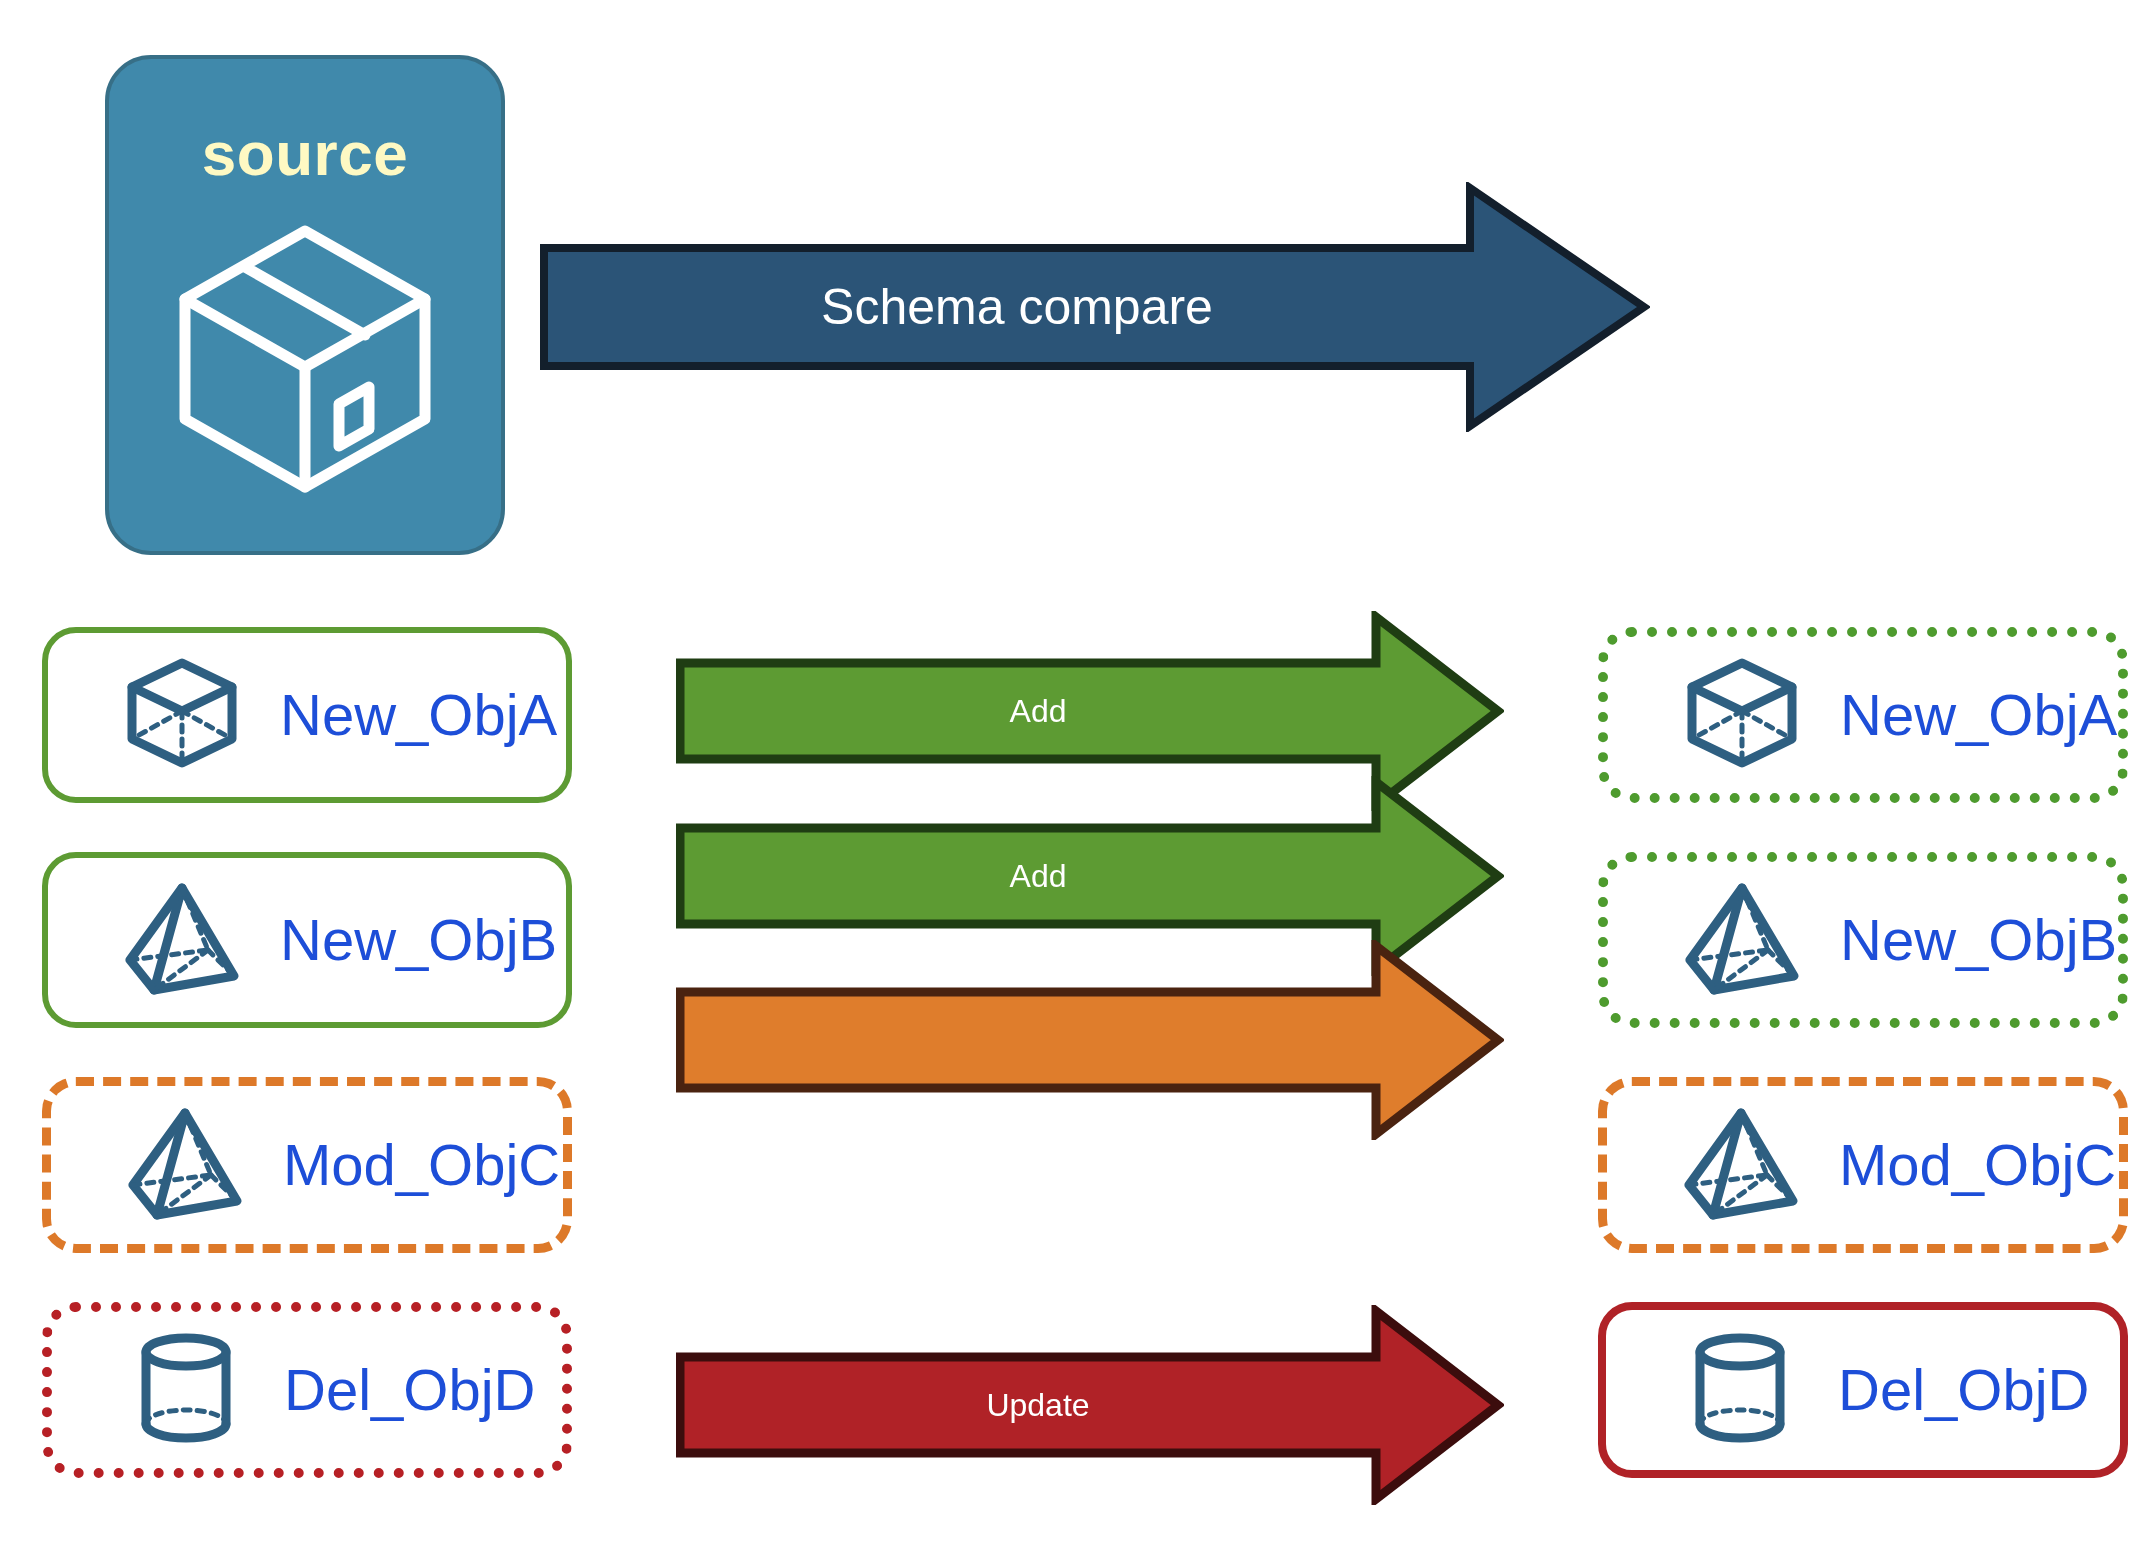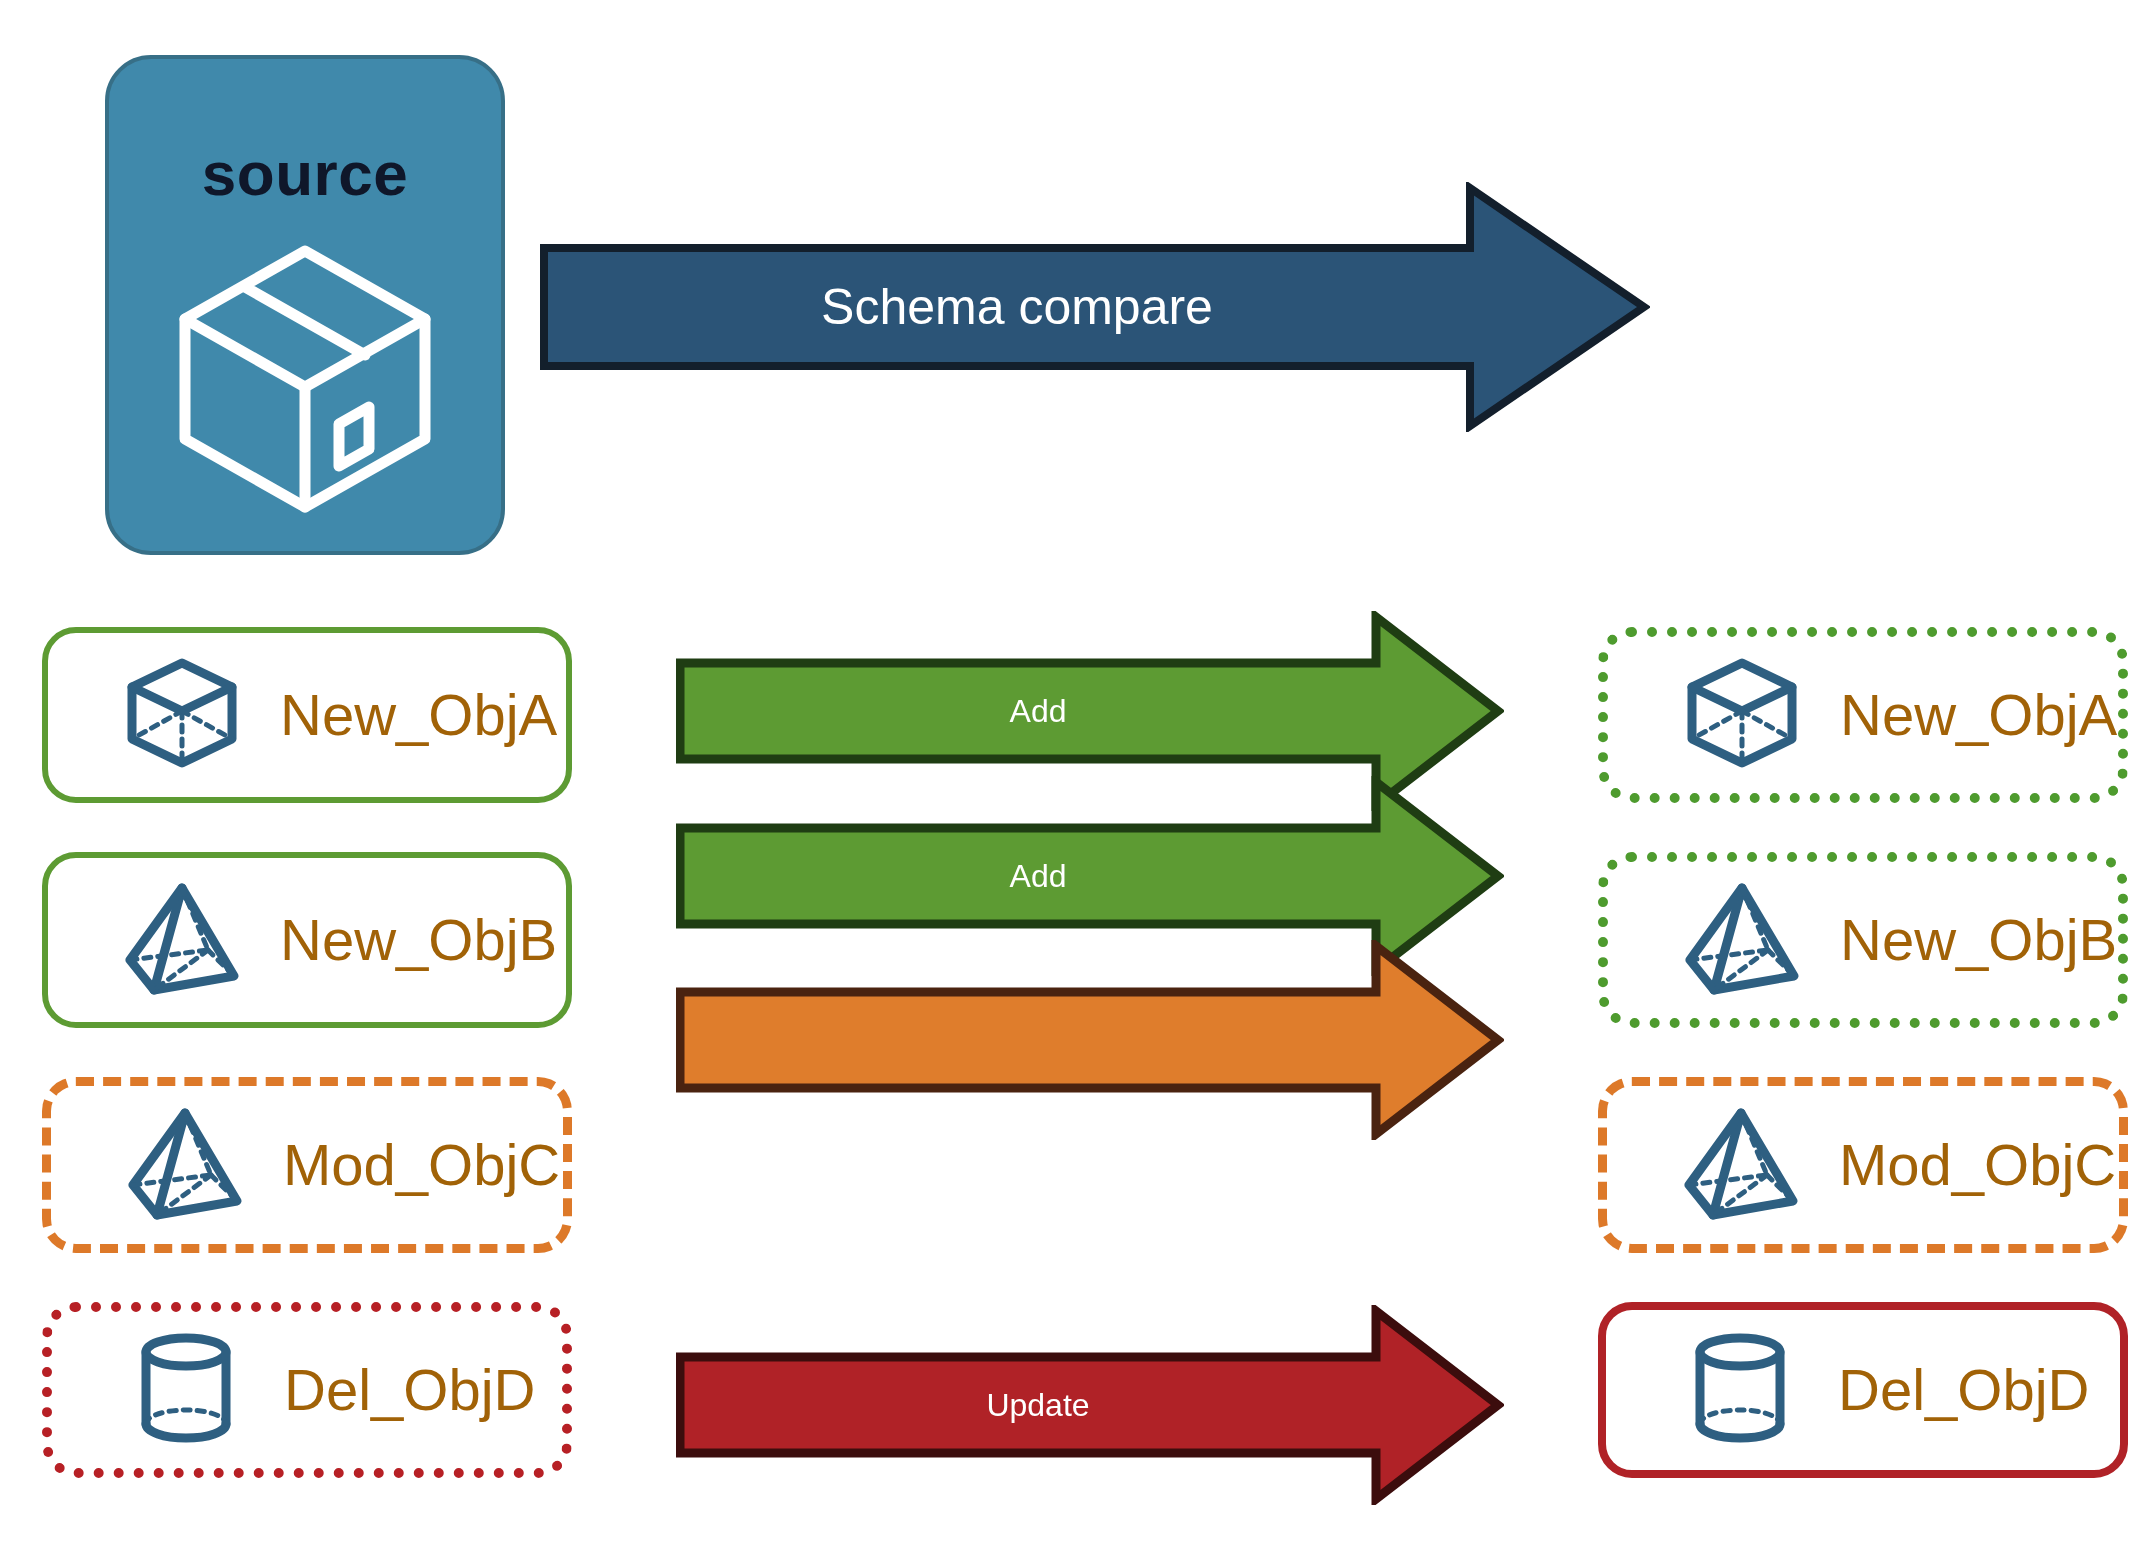--- a/index.html
+++ b/index.html
@@ -25,24 +25,24 @@
     height: 500px;
     border-radius: 46px;
     background: #4089ab;
     border: 4px solid #376f87;
     box-sizing: border-box;
     display: flex;
     flex-direction: column;
     align-items: center;
   }
   .endpoint-title {
-    margin-top: 84px;
+    margin-top: 64px;
     font-size: 62px;
     font-weight: bold;
-    color: #0f172a;
+    color: #fef9c3;
     letter-spacing: 0.5px;
     line-height: 1;
   }
   .endpoint-icon {
     margin-top: 36px;
   }
   #endpoint-source { left: 105px; top: 55px; }
   #endpoint-target { left: 1672px; top: 55px; }
 
   
@@ -81,21 +81,21 @@
     height: 176px;
   }
   .obj-card .obj-icon {
     flex: 0 0 auto;
     margin-left: 76px;
     display: block;
   }
   .obj-card .obj-label {
     margin-left: 40px;
     font-size: 58px;
-    color: #a16207;
+    color: #1d4ed8;
     white-space: nowrap;
     line-height: 1;
   }
 
   .left-card  { left: 42px;   width: 530px; }
   .right-card { left: 1598px; width: 530px; }
 
   
   .bd-green-solid  { border: 6px solid #5d9b33; }
   .bd-green-dotted { border: 10px dotted #4e9b2e; }

